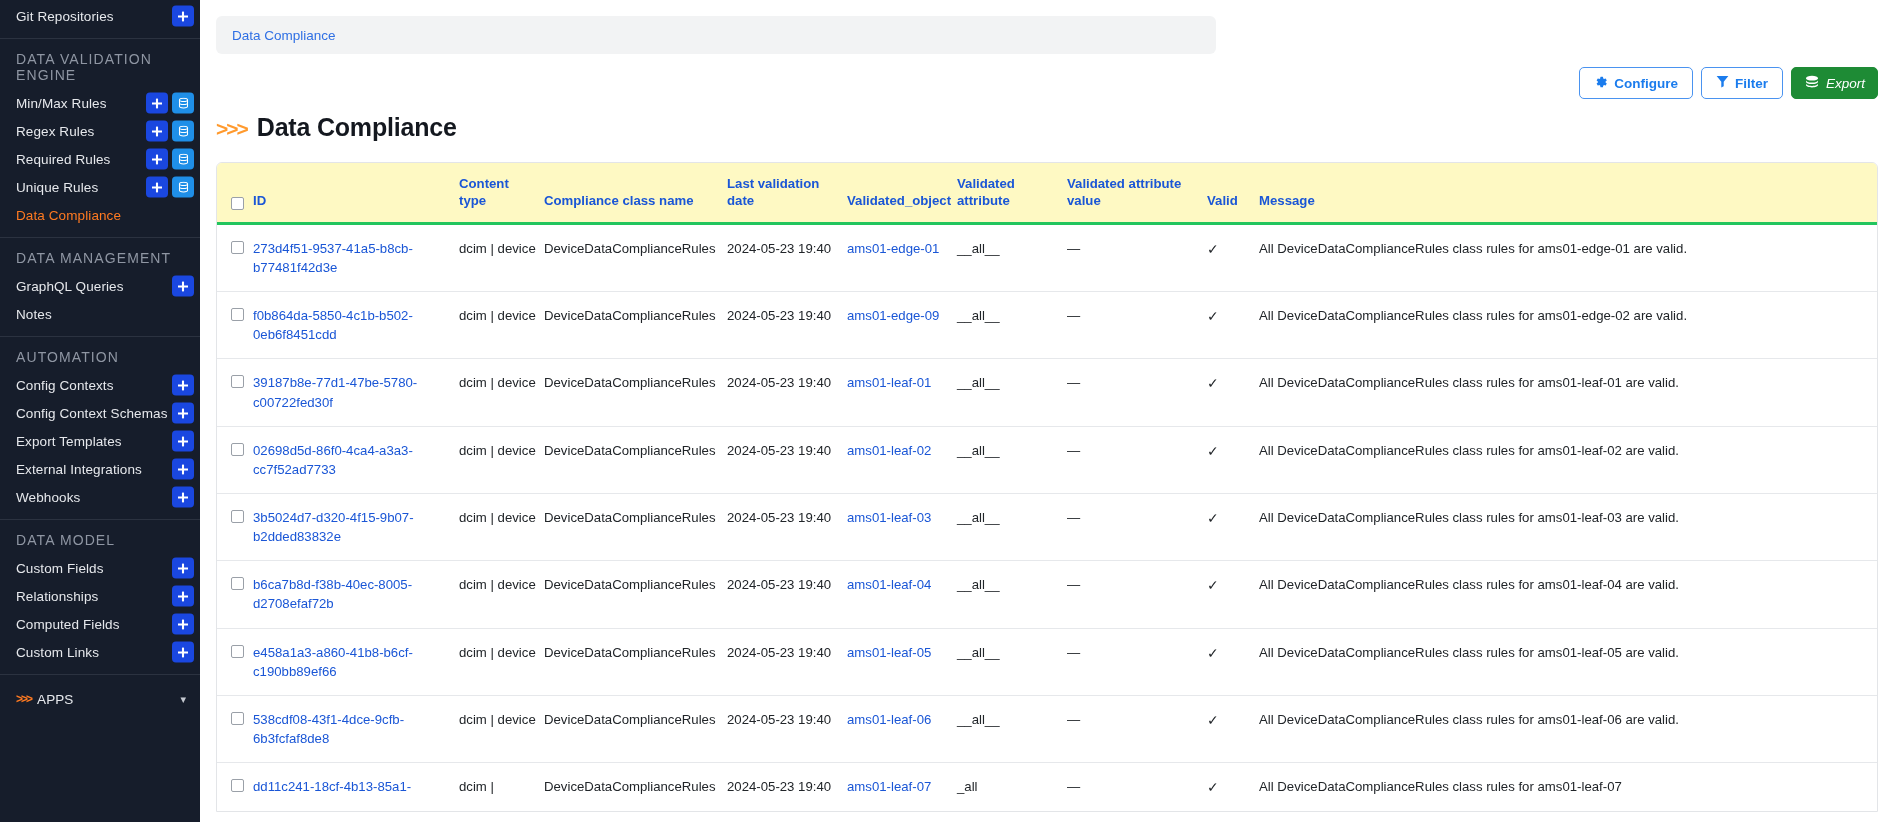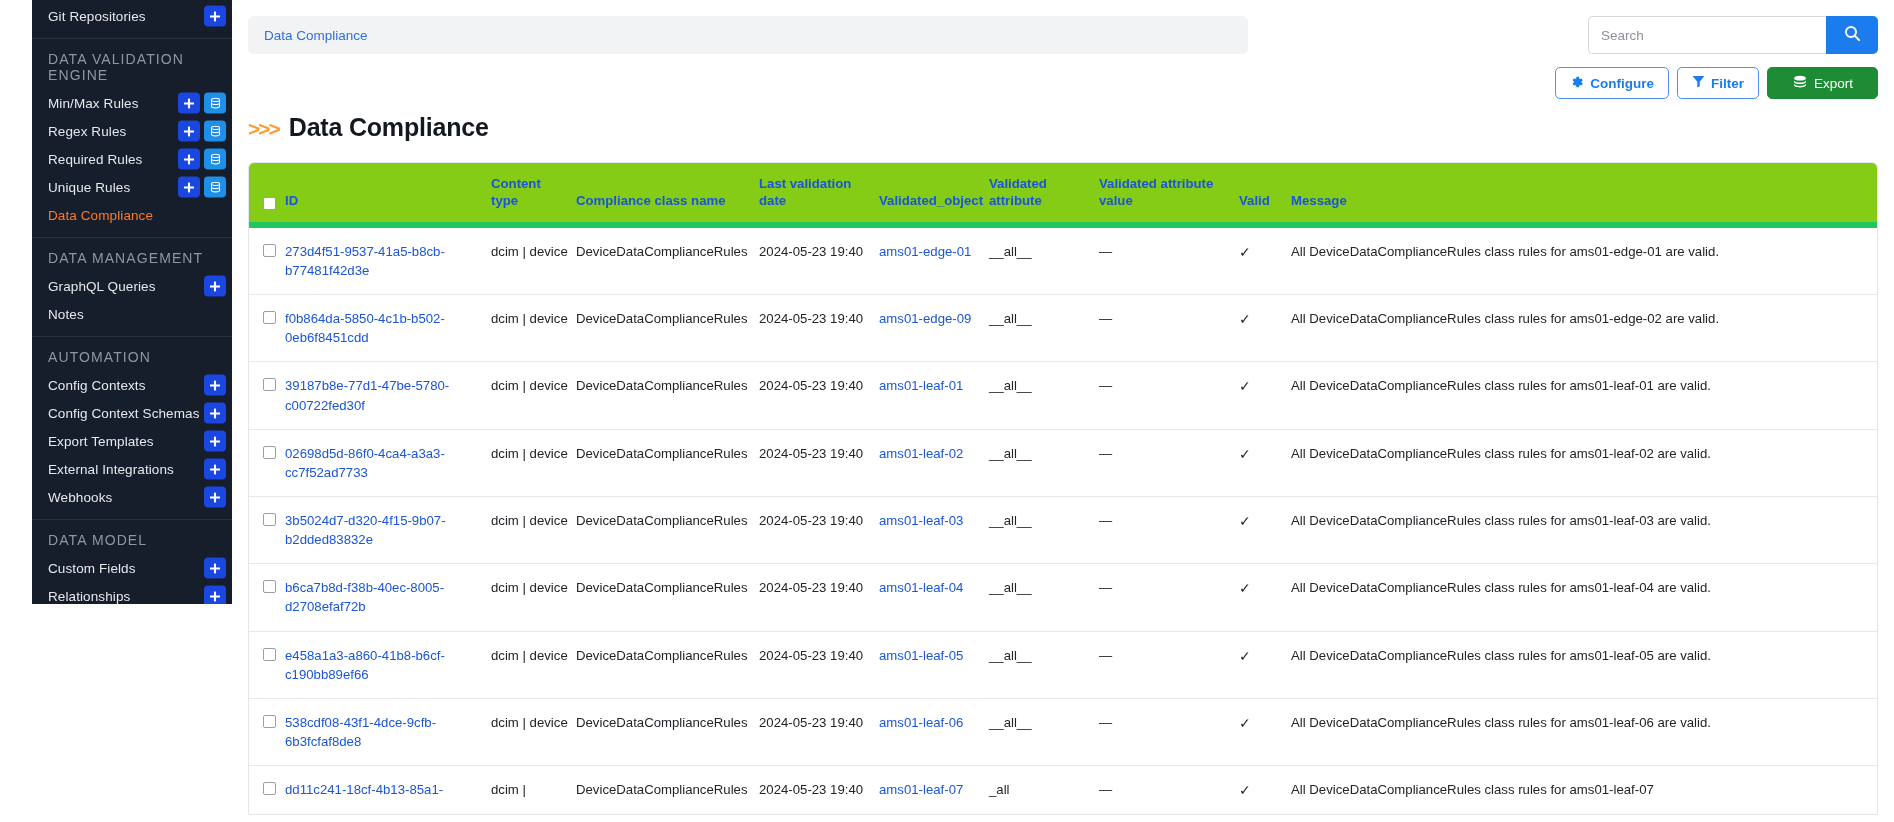--- a/index.html
+++ b/index.html
@@ -6,26 +6,25 @@
   html, body {
     width: 1894px; height: 822px;
     overflow: hidden;
     background: #ffffff;
     font-family: "Liberation Sans", sans-serif;
   }
   .app { display: flex; width: 1894px; height: 822px; }
 
   
   .sidebar {
-    width: 200px; height: 604px;
+    width: 200px; height: 822px;
     background: #161d2b;
     flex: 0 0 200px;
     overflow: hidden;
     position: relative;
-    margin-left: 32px;
   }
   .nav-item {
     display: flex; align-items: center;
     height: 28px;
     padding-left: 16px;
     position: relative;
   }
   .nav-item .label {
     font-size: 13.5px;
     color: #e6e8ec;
@@ -137,21 +136,22 @@
     white-space: nowrap;
     font-family: "Liberation Sans", sans-serif;
   }
   .btn-outline {
     background: #fff; color: #1b7ced;
     border: 1px solid #4a93f0;
     font-weight: bold;
   }
   .btn-green {
     background: #1e8b35; color: #fff; border: 1px solid #1e8b35;
-    padding: 0 24px;
+    padding: 0 12px;
+    font-style: italic;
   }
 
   .page-title {
     display: flex; align-items: baseline; gap: 10px;
     padding: 14px 0 0 16px;
   }
   .page-title .chev {
     color: #ff9a2e; font-size: 21px; font-weight: 700;
     letter-spacing: -2px;
   }
@@ -163,29 +163,29 @@
   
   .table-card {
     margin: 20px 16px 0 16px;
     border: 1px solid #e3e5e8;
     border-radius: 6px 6px 0 0;
     overflow: hidden;
     background: #fff;
   }
   table { width: 100%; border-collapse: collapse; table-layout: fixed; }
   thead th {
-    background: #84cc16;
+    background: #fef9c3;
     text-align: left;
     vertical-align: bottom;
     padding: 12px 8px 12px 0;
     font-size: 13.2px;
     font-weight: 700;
     color: #1a56d6;
     line-height: 1.32;
-    border-bottom: 6px solid #22c55e;
+    border-bottom: 3px solid #22c55e;
   }
   thead th.c-check { width: 36px; padding-left: 14px; }
   thead th.c-id { width: 206px; margin-left: 44px; }
   thead th.c-ctype { width: 85px; }
   thead th.c-class { width: 183px; }
   thead th.c-date { width: 120px; }
   thead th.c-obj { width: 110px; }
   thead th.c-vattr { width: 110px; }
   thead th.c-vval { width: 140px; }
   thead th.c-valid { width: 52px; }
@@ -439,31 +439,20 @@
       <span class="label">APPS</span>
       <span class="chev-down">▾</span>
     </div>
   </nav>
 
   <div class="main">
 
     <div class="topbar">
       <div class="breadcrumb-bar">
         <a class="breadcrumb-link" href="#">Data Compliance</a>
-      </div>
-      <div class="search-wrap">
-        <input class="search-input" type="text" placeholder="Search" style="">
-        <button class="search-btn">
-          <span>
-            <svg width="17" height="17" viewBox="0 0 18 18" fill="none" stroke="#fff" stroke-width="2.1" stroke-linecap="round">
-              <circle cx="7.4" cy="7.4" r="5.3"></circle>
-                <path d="M11.4 11.4l4.6 4.6"></path>
-            </svg>
-          </span>
-        </button>
       </div>
     </div>
 
     <div class="actionbar">
       <button class="btn btn-outline">
         <span>
           <svg width="14" height="14" viewBox="0 0 16 16" fill="#1b7ced">
             <path d="M8 5.2a2.8 2.8 0 100 5.6 2.8 2.8 0 000-5.6zm0 4.3a1.5 1.5 0 110-3 1.5 1.5 0 010 3z"></path>
             <path d="M14.3 9.3l-1.1-.6c.1-.45.1-.95 0-1.4l1.1-.6a.5.5 0 00.2-.65l-1-1.75a.5.5 0 00-.63-.21l-1.15.47a5 5 0 00-1.2-.7L10.3 2.4A.5.5 0 009.8 2H7.8a.5.5 0 00-.5.4L7.1 3.86a5 5 0 00-1.2.7L4.75 4.1a.5.5 0 00-.63.2l-1 1.75a.5.5 0 00.2.66l1.1.6a5.4 5.4 0 000 1.4l-1.1.6a.5.5 0 00-.2.65l1 1.75c.13.22.4.3.63.21l1.15-.47c.36.29.77.53 1.2.7l.2 1.45c.04.25.25.4.5.4h2c.25 0 .46-.15.5-.4l.2-1.45c.43-.17.84-.41 1.2-.7l1.15.47c.23.09.5 0 .63-.21l1-1.75a.5.5 0 00-.2-.66z"></path>
           </svg>

